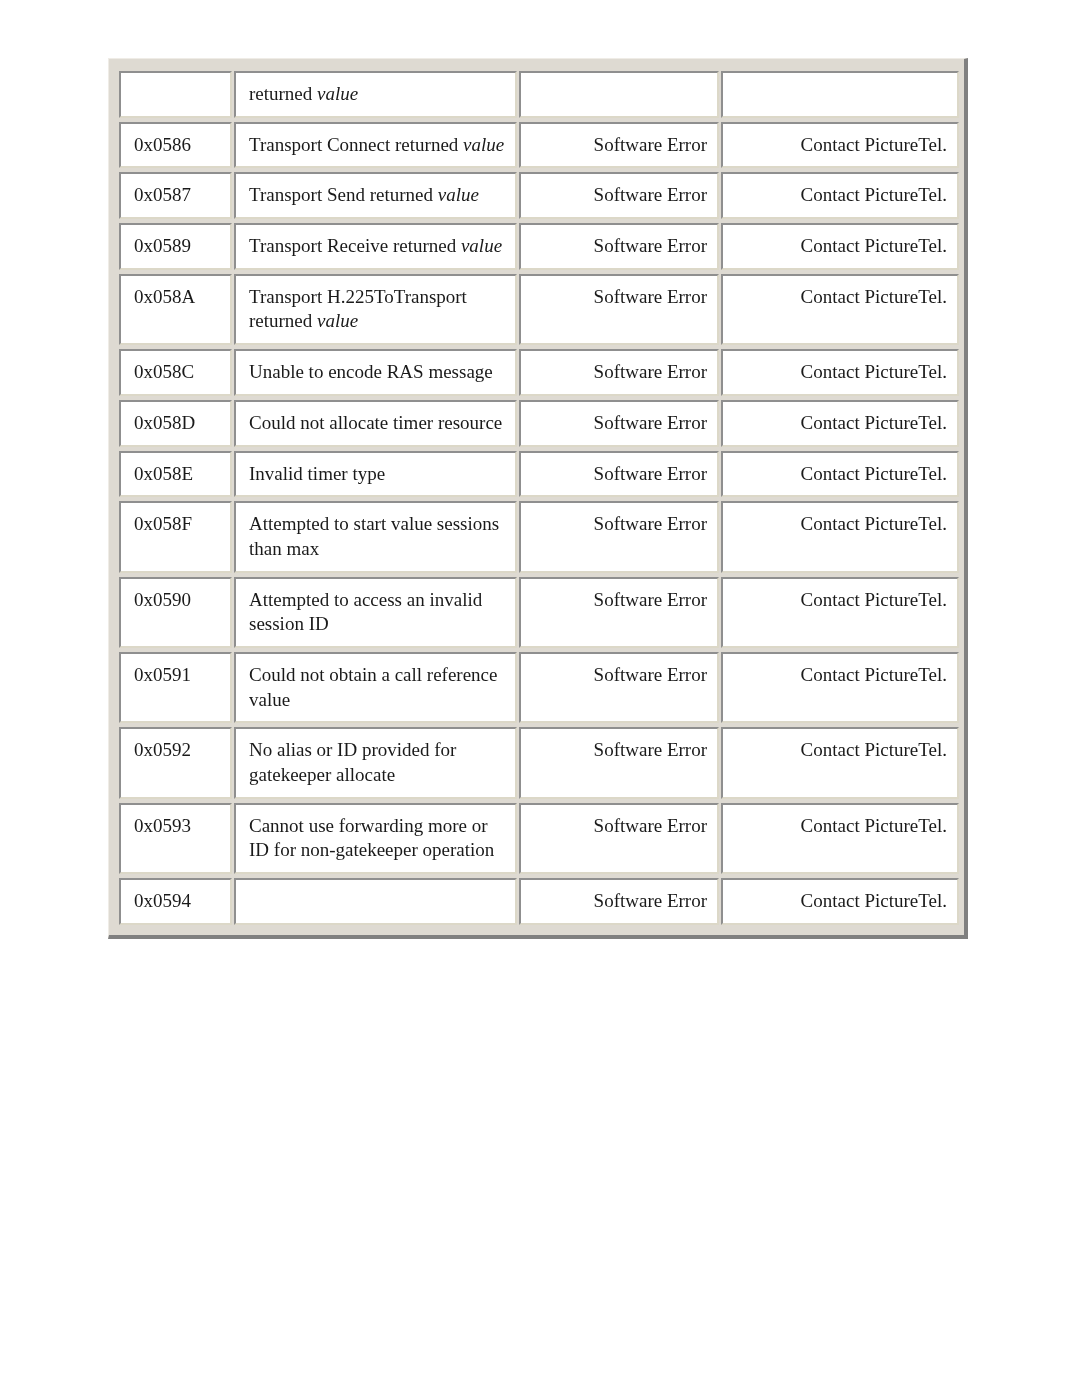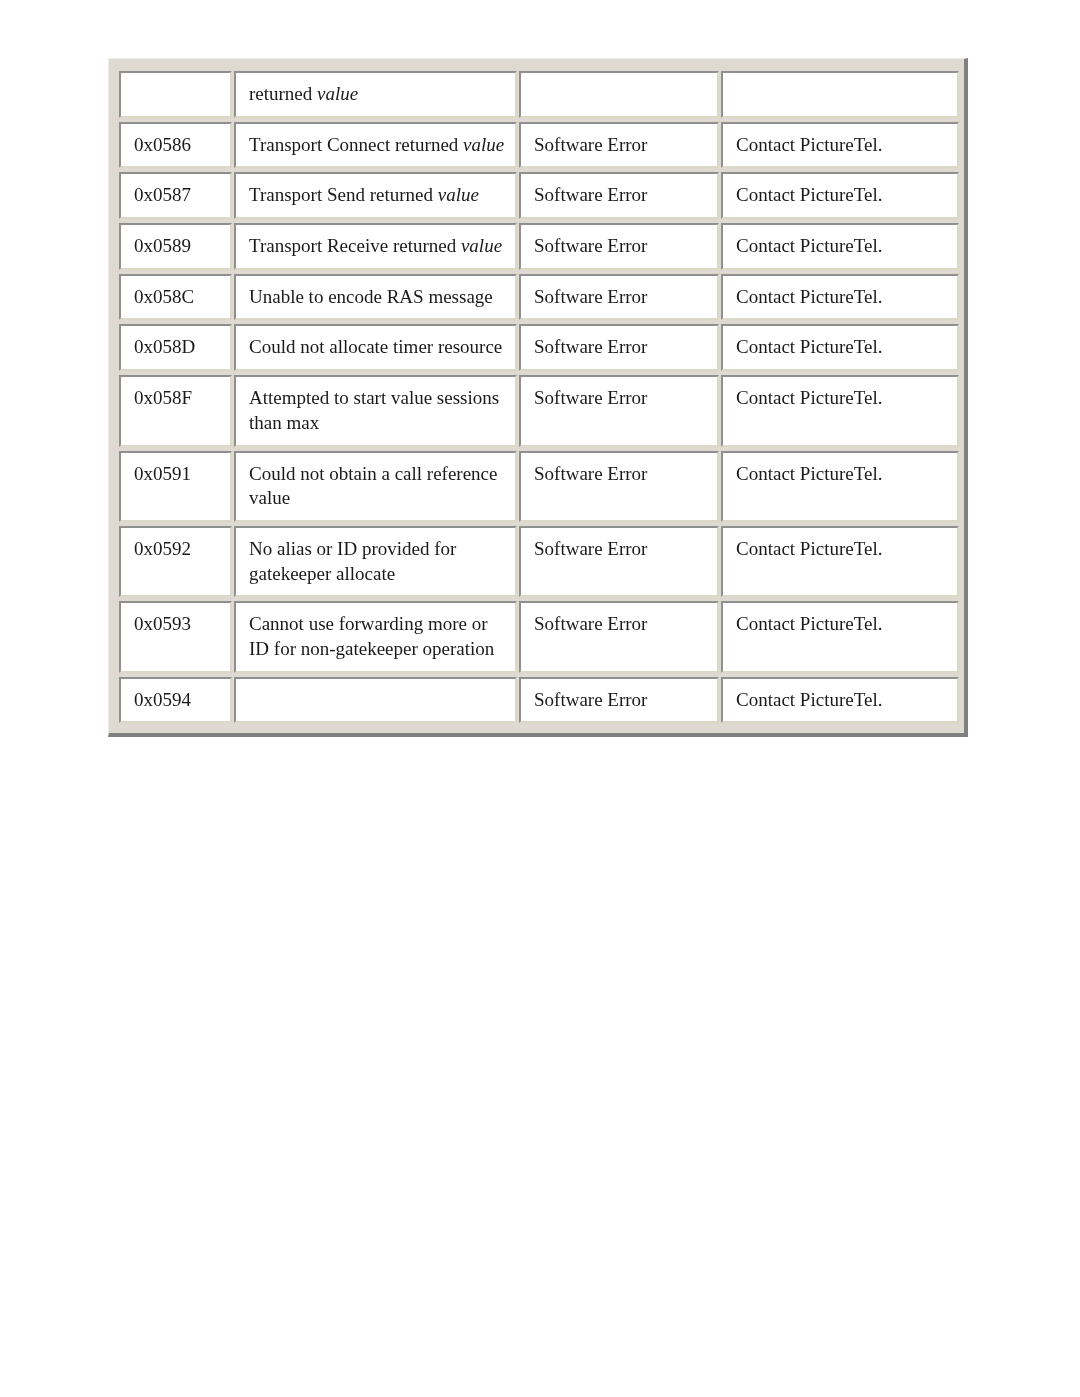--- a/index.html
+++ b/index.html
@@ -66,20 +66,21 @@
   col.c-type  { width: 200px; }
   col.c-act   { width: 238px; }
 
   td.code {
     vertical-align: middle;
     padding-left: 12px;
     margin-left: 36px;
   }
   td.type, td.act {
     vertical-align: middle;
+    text-align: right;
   }
   td.desc {
     vertical-align: middle;
   }
 
   td.empty { }
 
   .it { font-style: italic; text-align: right; }
 
   
@@ -129,34 +130,52 @@
             <td class="type">Software Error</td>
             <td class="act">Contact PictureTel.</td>
           </tr>
           <tr>
             <td class="code">0x0589</td>
             <td class="desc"><span>Transport Receive returned </span><span class="it">value</span></td>
             <td class="type">Software Error</td>
             <td class="act">Contact PictureTel.</td>
           </tr>
           <tr>
+            <td class="code">0x058A</td>
+            <td class="desc"><span>Transport H.225ToTransport returned </span><span class="it">value</span></td>
+            <td class="type">Software Error</td>
+            <td class="act">Contact PictureTel.</td>
+          </tr>
+          <tr>
             <td class="code">0x058C</td>
             <td class="desc"><span>Unable to encode RAS message</span></td>
             <td class="type">Software Error</td>
             <td class="act">Contact PictureTel.</td>
           </tr>
           <tr>
             <td class="code">0x058D</td>
             <td class="desc"><span>Could not allocate timer resource</span></td>
             <td class="type">Software Error</td>
             <td class="act">Contact PictureTel.</td>
           </tr>
           <tr>
+            <td class="code">0x058E</td>
+            <td class="desc"><span>Invalid timer type</span></td>
+            <td class="type">Software Error</td>
+            <td class="act">Contact PictureTel.</td>
+          </tr>
+          <tr>
             <td class="code">0x058F</td>
             <td class="desc"><span>Attempted to start value sessions than max</span></td>
+            <td class="type">Software Error</td>
+            <td class="act">Contact PictureTel.</td>
+          </tr>
+          <tr>
+            <td class="code">0x0590</td>
+            <td class="desc"><span>Attempted to access an invalid session ID</span></td>
             <td class="type">Software Error</td>
             <td class="act">Contact PictureTel.</td>
           </tr>
           <tr>
             <td class="code">0x0591</td>
             <td class="desc"><span>Could not obtain a call reference value</span></td>
             <td class="type">Software Error</td>
             <td class="act">Contact PictureTel.</td>
           </tr>
           <tr>

